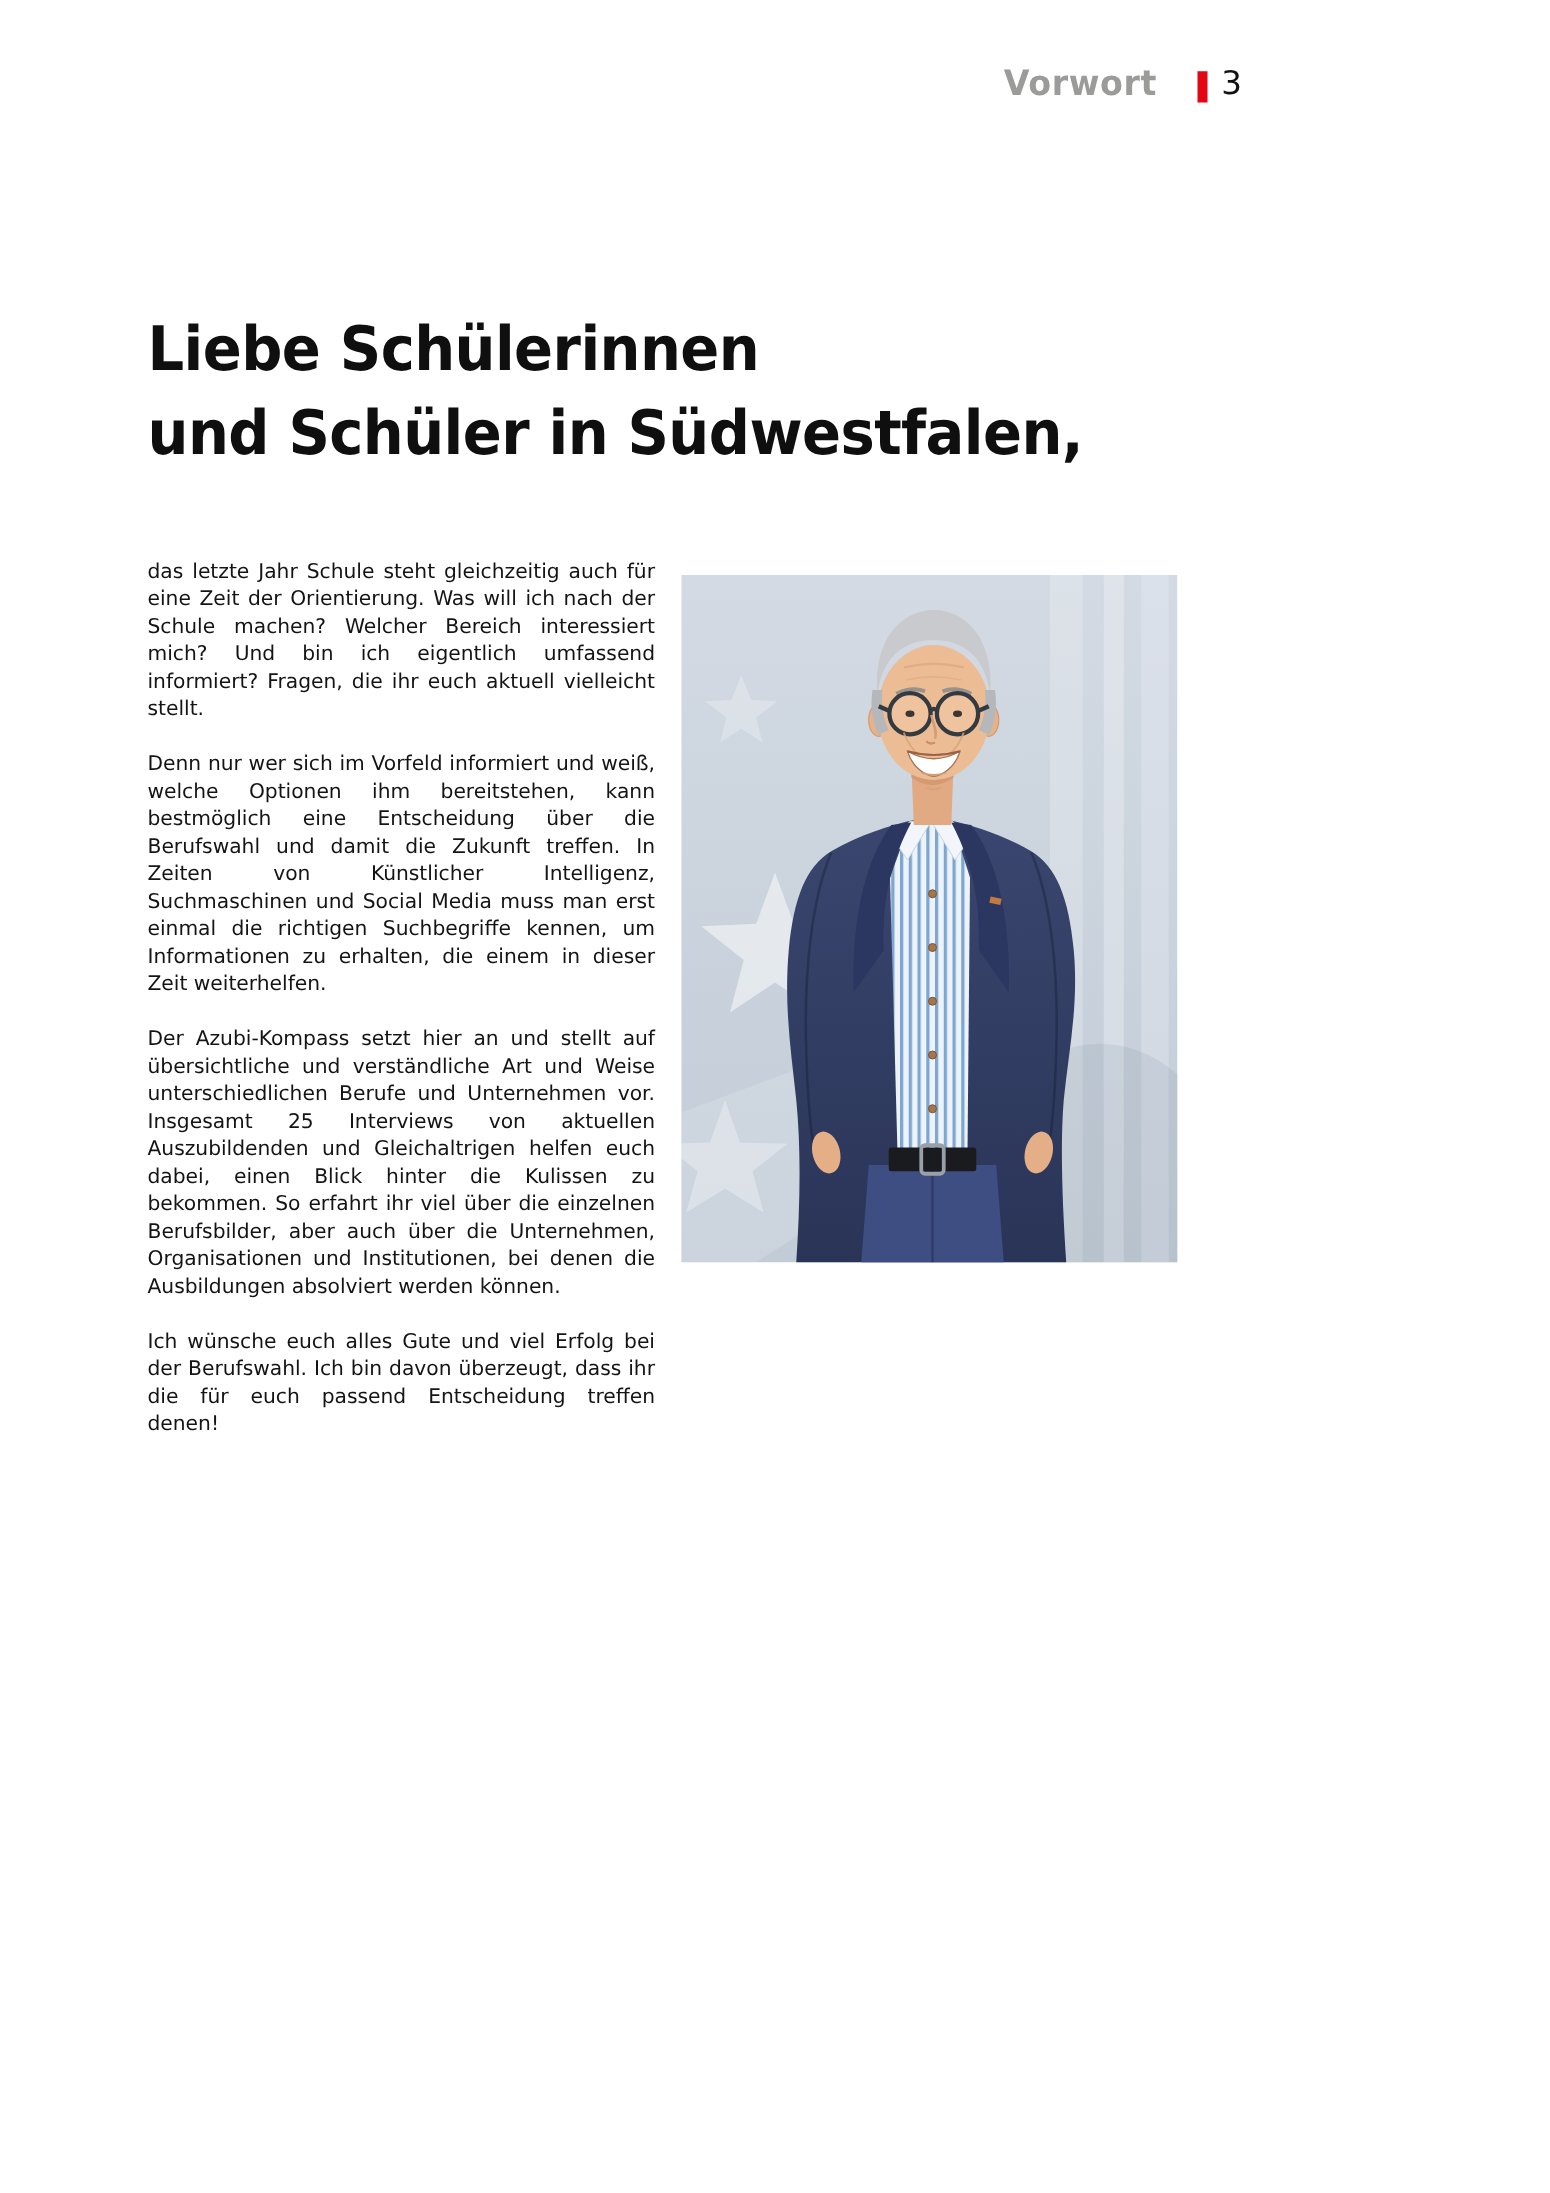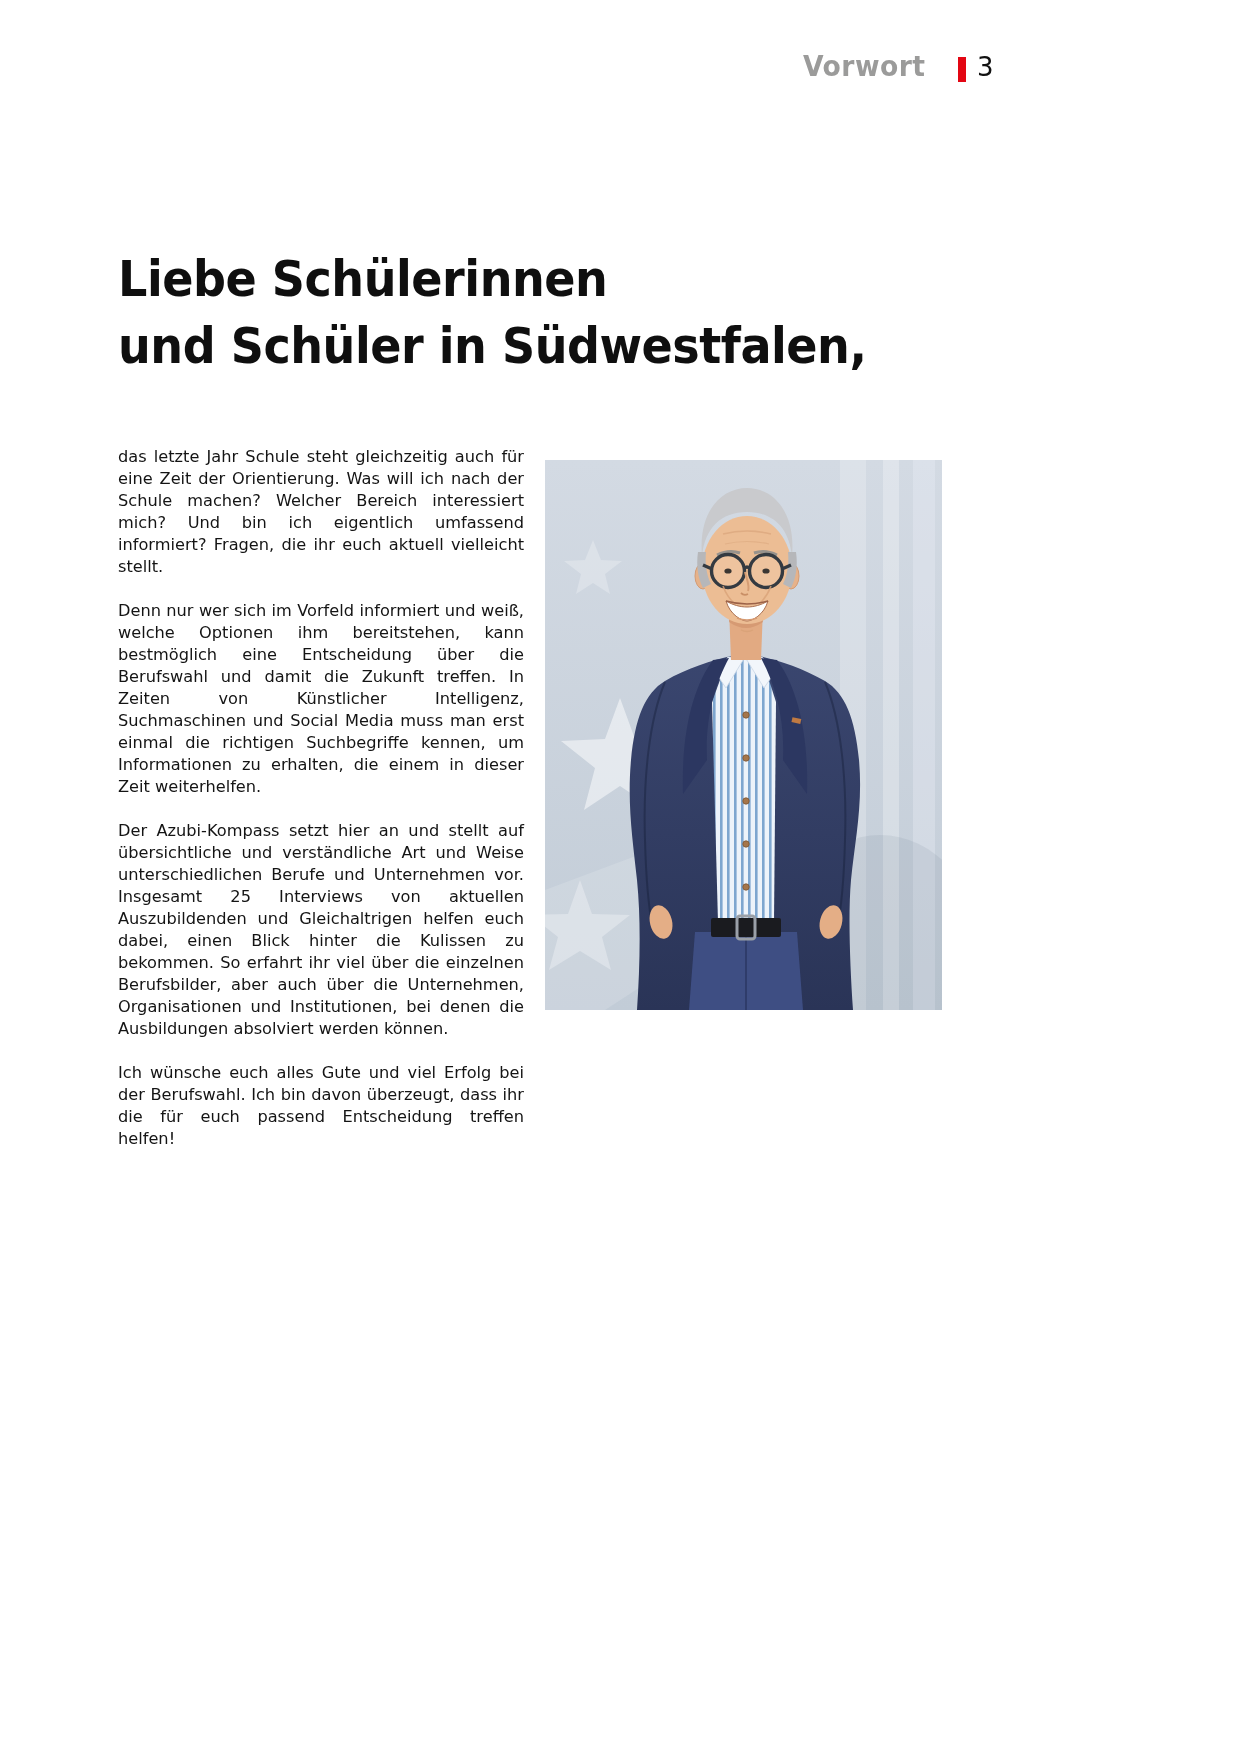--- a/index.html
+++ b/index.html
@@ -137,21 +137,21 @@
         <path d="M196,170 Q202,173 208,170" stroke="#d7a075" stroke-width="1.3" fill="none" opacity=".7"></path>
       </g>
     </svg>
   </div>
 
   <div class="body-col">
 
   <p>das letzte Jahr Schule steht gleichzeitig auch für eine Zeit der Orientierung. Was will ich nach der Schule machen? Welcher Bereich interessiert mich? Und bin ich eigentlich umfassend informiert? Fra­gen, die ihr euch aktuell vielleicht stellt.</p>
       <p>Denn nur wer sich im Vorfeld informiert und weiß, welche Optionen ihm bereitstehen, kann bestmög­lich eine Entscheidung über die Berufswahl und damit die Zukunft treffen. In Zeiten von Künstlicher Intelligenz, Suchmaschinen und Social Media muss man erst einmal die richtigen Suchbegriffe kennen, um Informationen zu erhalten, die einem in dieser Zeit weiterhelfen.</p>
       <p>Der Azubi-Kompass setzt hier an und stellt auf über­sichtliche und verständliche Art und Weise unter­schiedlichen Berufe und Unternehmen vor. Insge­samt 25 Interviews von aktuellen Auszubildenden und Gleichaltrigen helfen euch dabei, einen Blick hinter die Kulissen zu bekommen. So erfahrt ihr viel über die einzelnen Berufsbilder, aber auch über die Unternehmen, Organisationen und Institutionen, bei denen die Ausbildungen absolviert werden kön­nen.</p>
-      <p>Ich wünsche euch alles Gute und viel Erfolg bei der Berufswahl. Ich bin davon überzeugt, dass ihr die für euch passend Entscheidung treffen helfen!</p>
+      <p>Ich wünsche euch alles Gute und viel Erfolg bei der Berufswahl. Ich bin davon überzeugt, dass ihr die für euch passend Entscheidung treffen denen!</p>
     </div>
 
   <div class="signature">
     <svg viewBox="0 0 340 155" width="340" height="155">
       <g fill="none" stroke="#101010" stroke-width="3.4" stroke-linecap="round" stroke-linejoin="round">
         <path d="M10,100 C28,62 60,20 82,14 C100,9 90,42 71,68 C56,89 40,104 37,97 C34,90 49,76 63,75 C76,74 85,83 96,82"></path>
         <path d="M142,30 C134,62 114,112 97,137 C87,152 75,146 86,128 C99,107 126,85 152,73"></path>
         <path d="M152,73 C162,60 176,55 171,67 C167,77 156,86 162,89 C169,92 182,79 191,77 C200,75 198,87 208,88 C219,89 227,78 237,77"></path>
         <path d="M240,78 C250,60 274,50 288,56 C302,62 295,84 277,92 C287,92 306,86 317,74 C328,62 320,46 307,50 C298,53 300,66 311,68"></path>
       </g>

